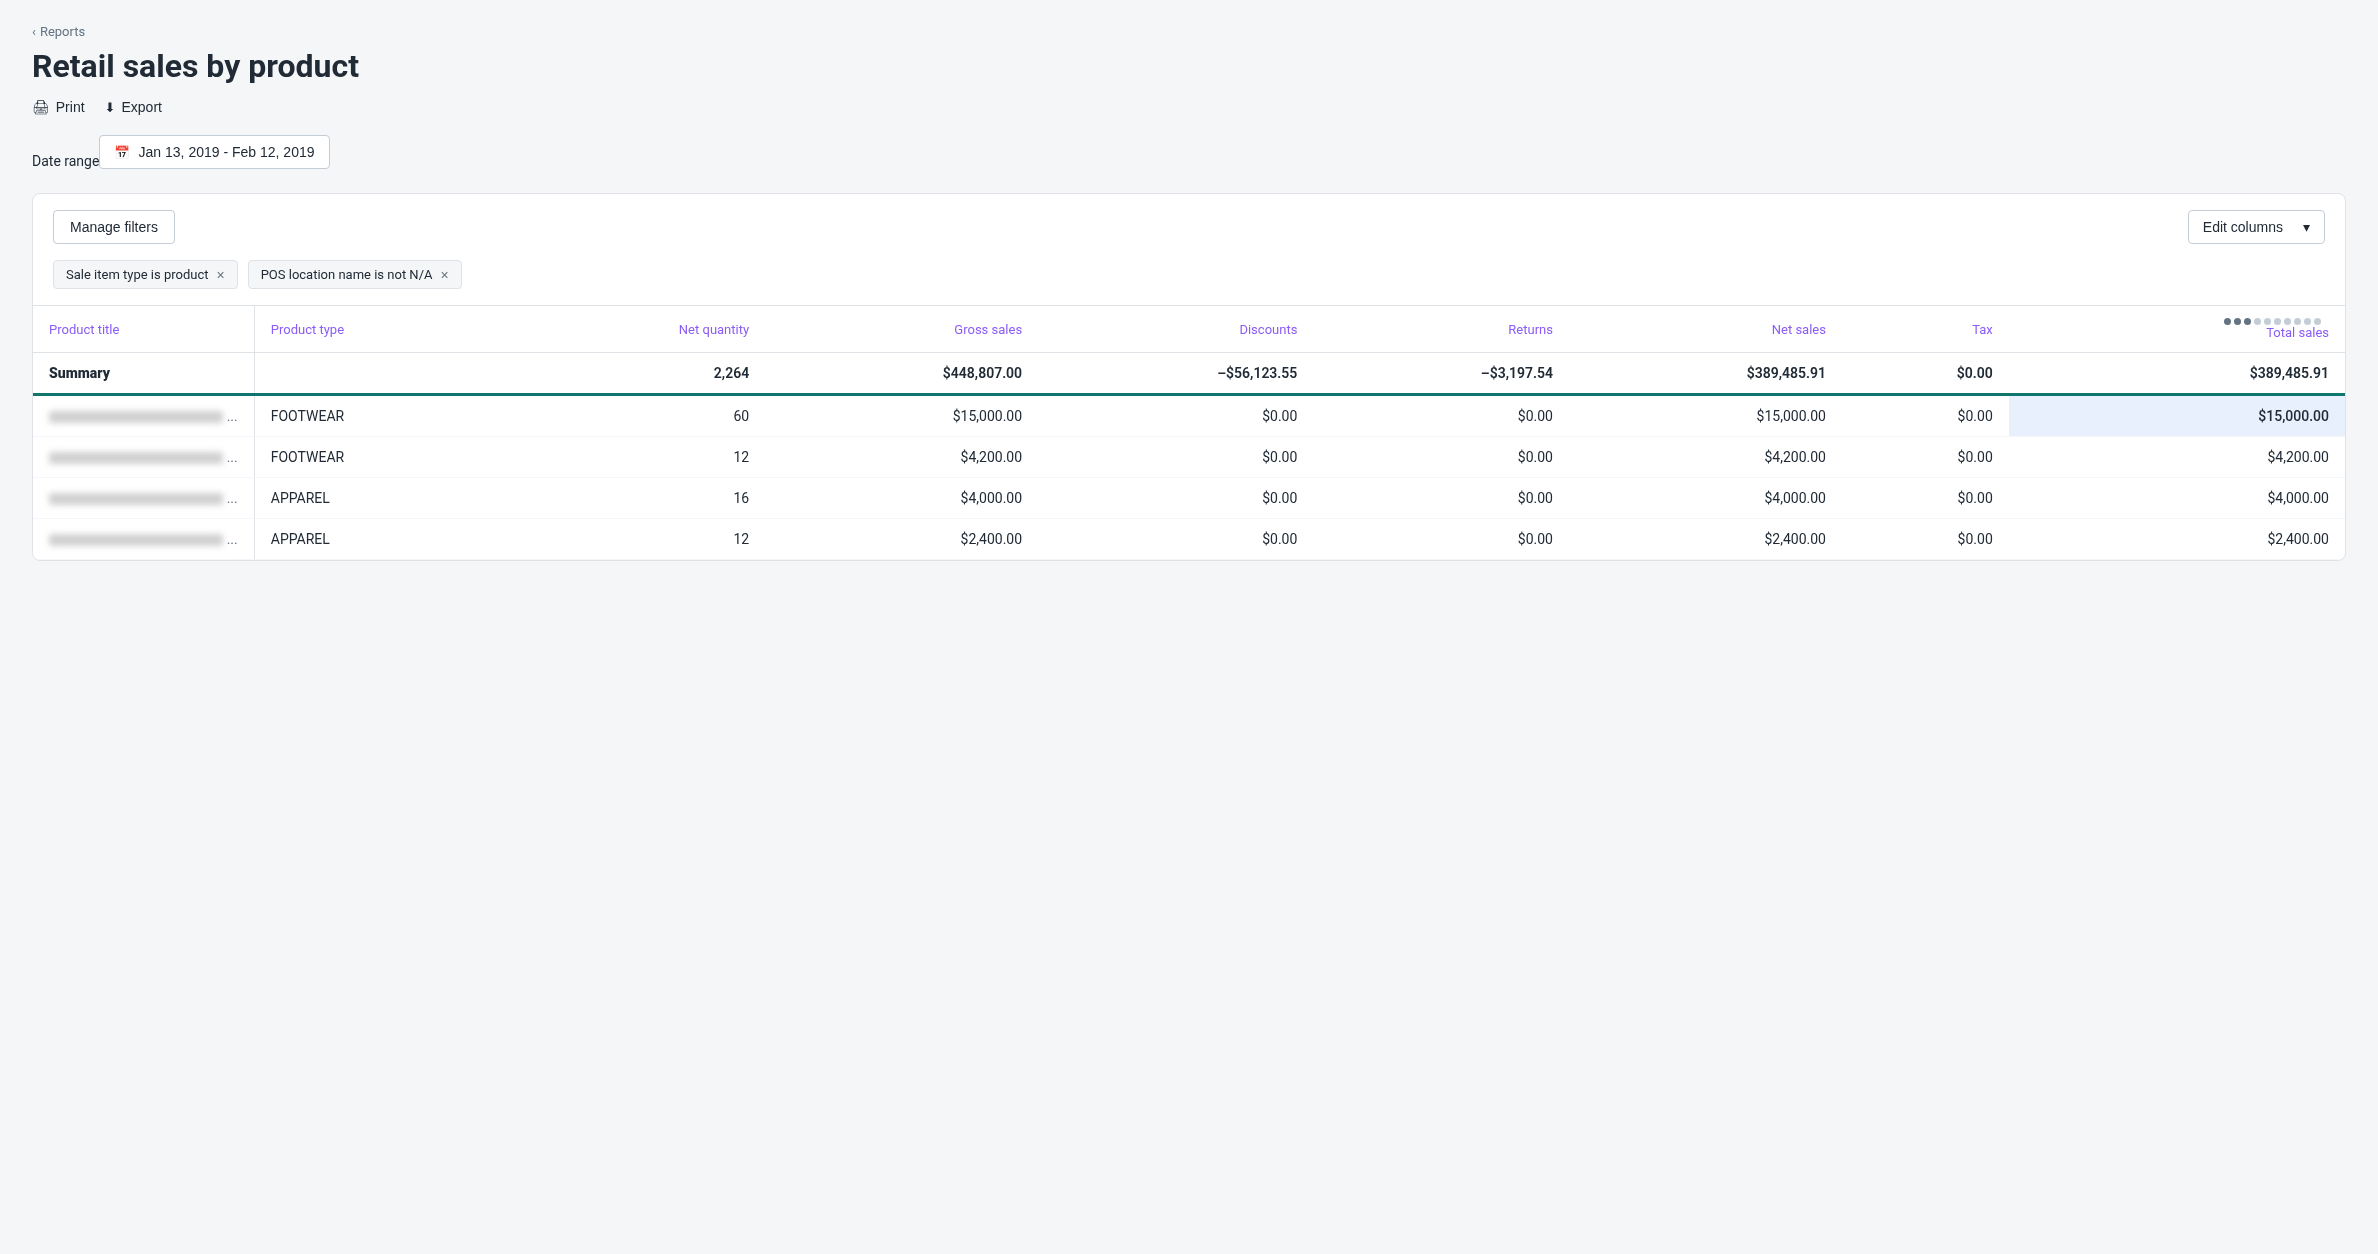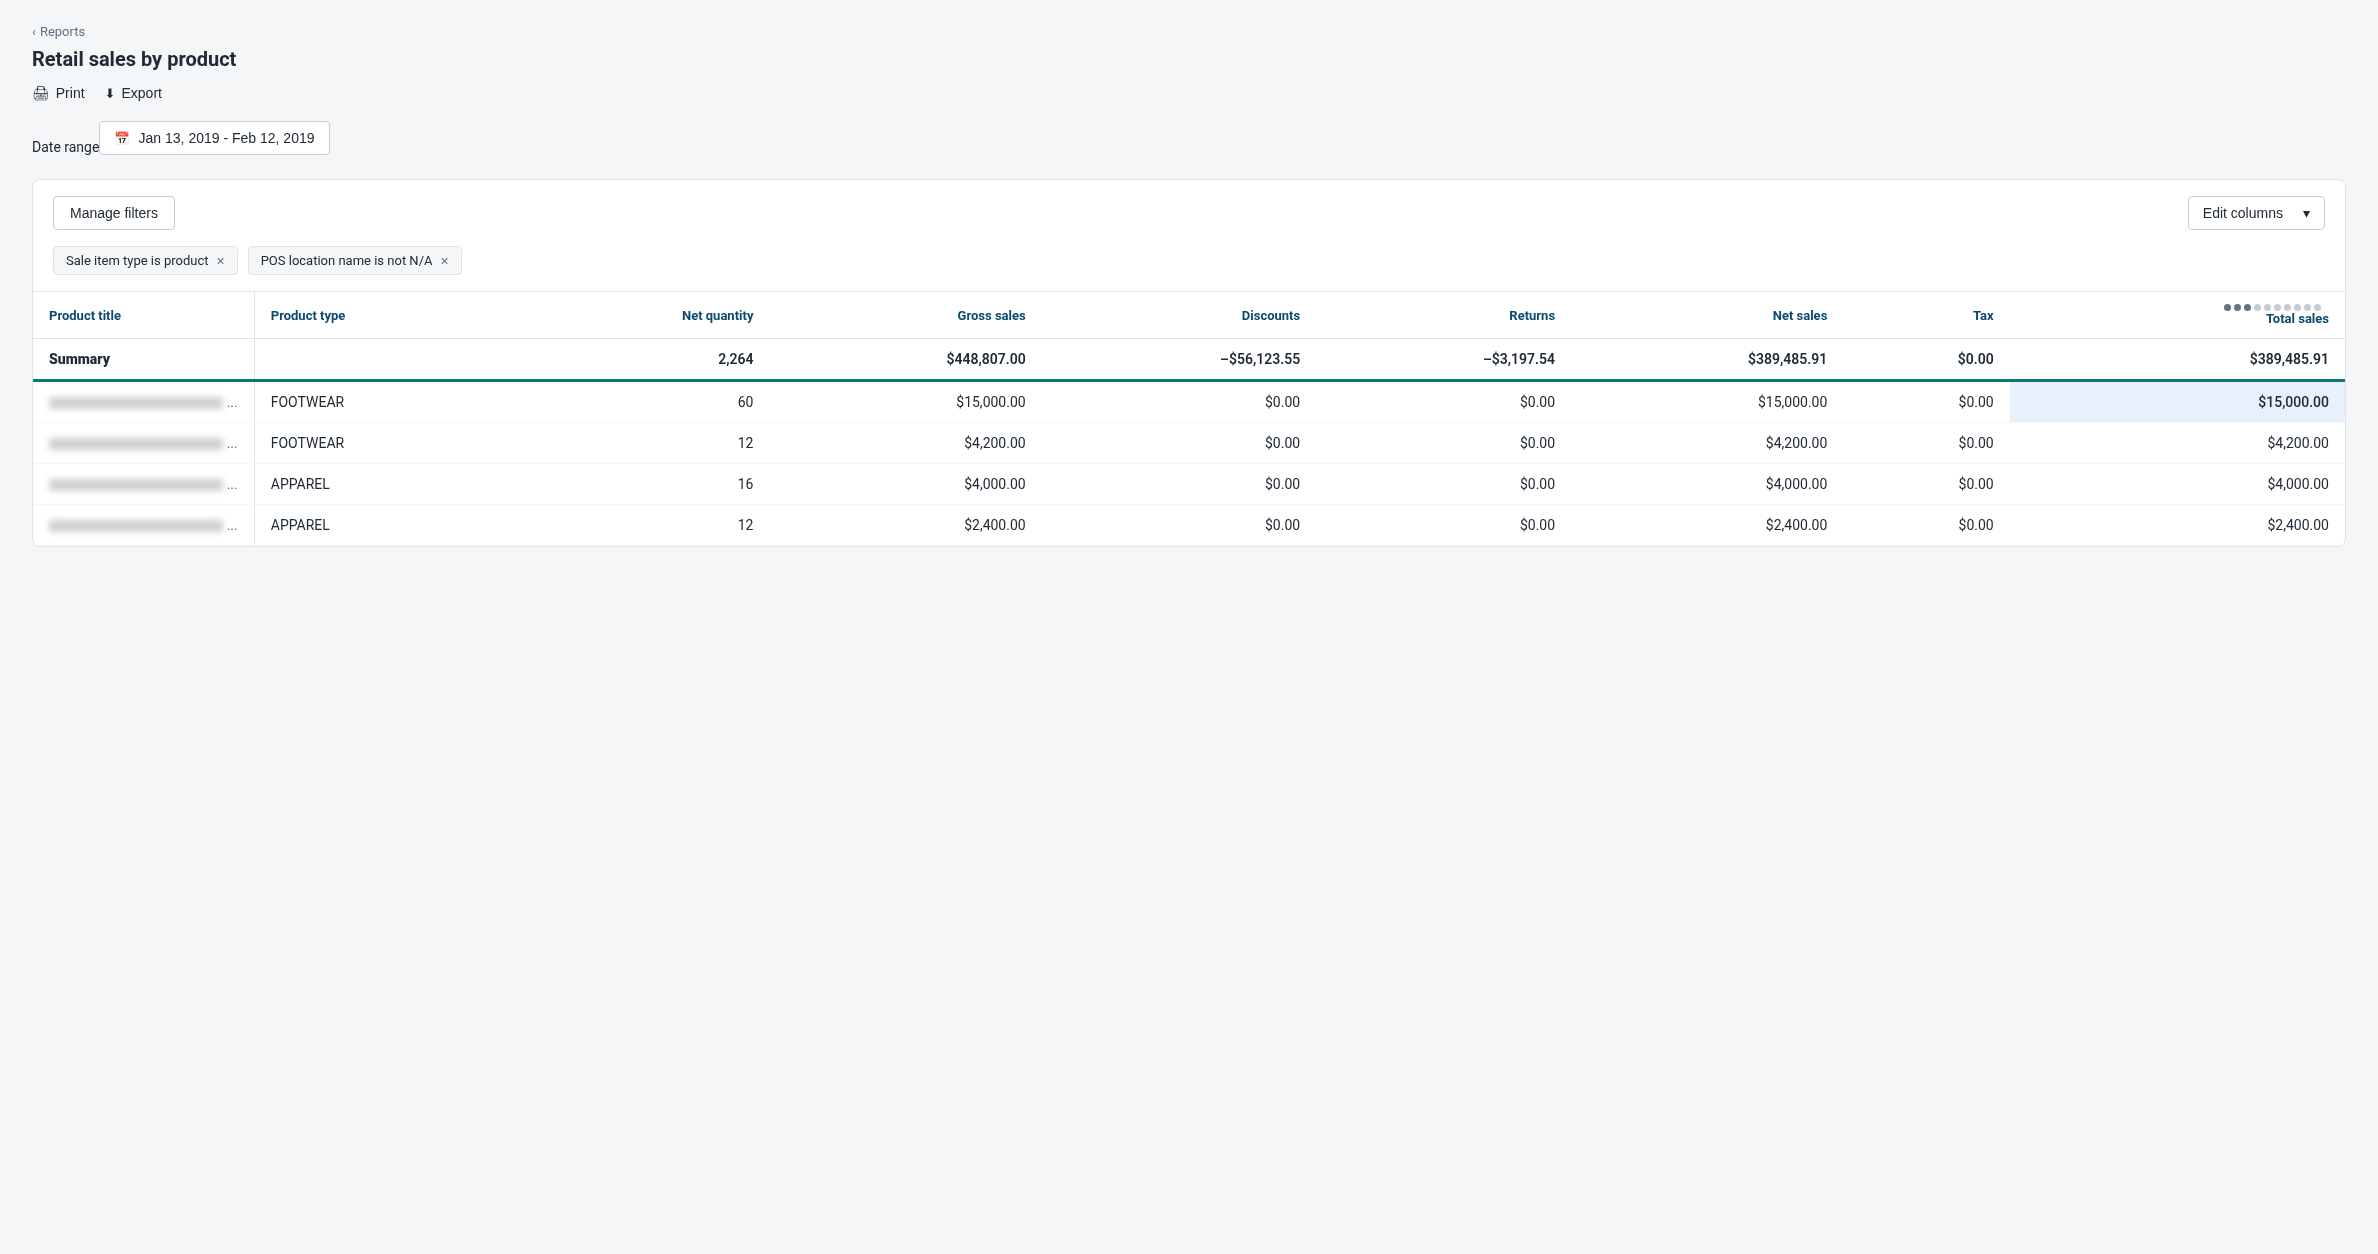--- a/index.html
+++ b/index.html
@@ -14,21 +14,21 @@
     .back-link {
       display: flex;
       align-items: center;
       color: #637381;
       font-size: 13px;
       margin-bottom: 8px;
       cursor: pointer;
       gap: 4px;
     }
     .page-title {
-      font-size: 20px;
+      font-size: 32px;
       font-weight: 700;
       color: #212b36;
       margin-bottom: 14px;
     }
     .toolbar-row {
       display: flex;
       align-items: center;
       gap: 20px;
       margin-bottom: 20px;
     }
@@ -131,22 +131,22 @@
       width: 100%;
       border-collapse: collapse;
     }
     thead tr {
       border-top: 1px solid #dfe3e8;
       border-bottom: 1px solid #dfe3e8;
     }
     th {
       padding: 12px 16px;
       font-size: 13px;
-      font-weight: 700;
-      color: #0c4a6e;
+      font-weight: 400;
+      color: #8b5cf6;
       text-align: left;
       background: #fff;
       white-space: nowrap;
     }
     th.num { text-align: right; }
     td {
       padding: 12px 16px;
       font-size: 14px;
       color: #212b36;
       border-bottom: 1px solid #f4f6f8;

